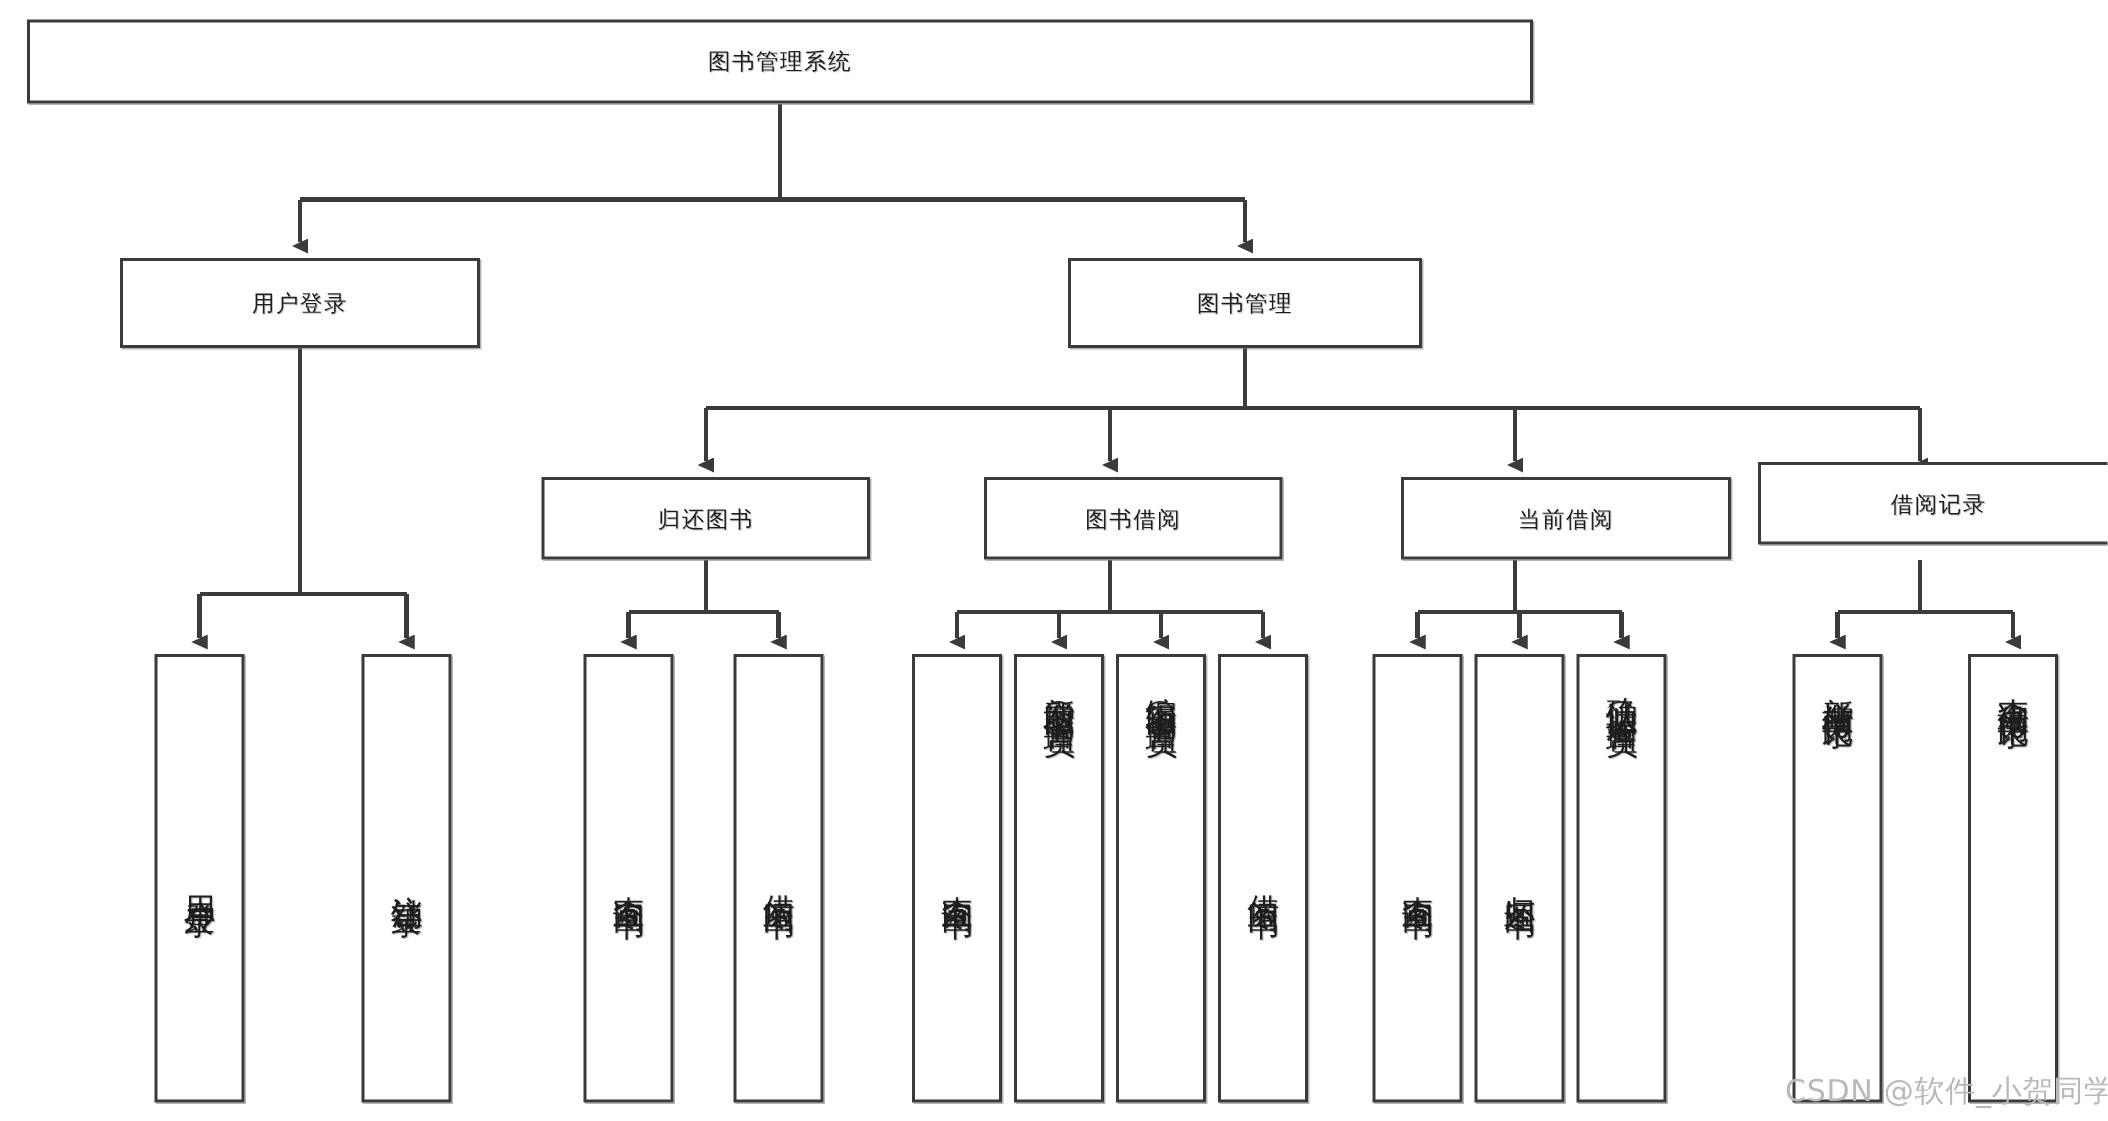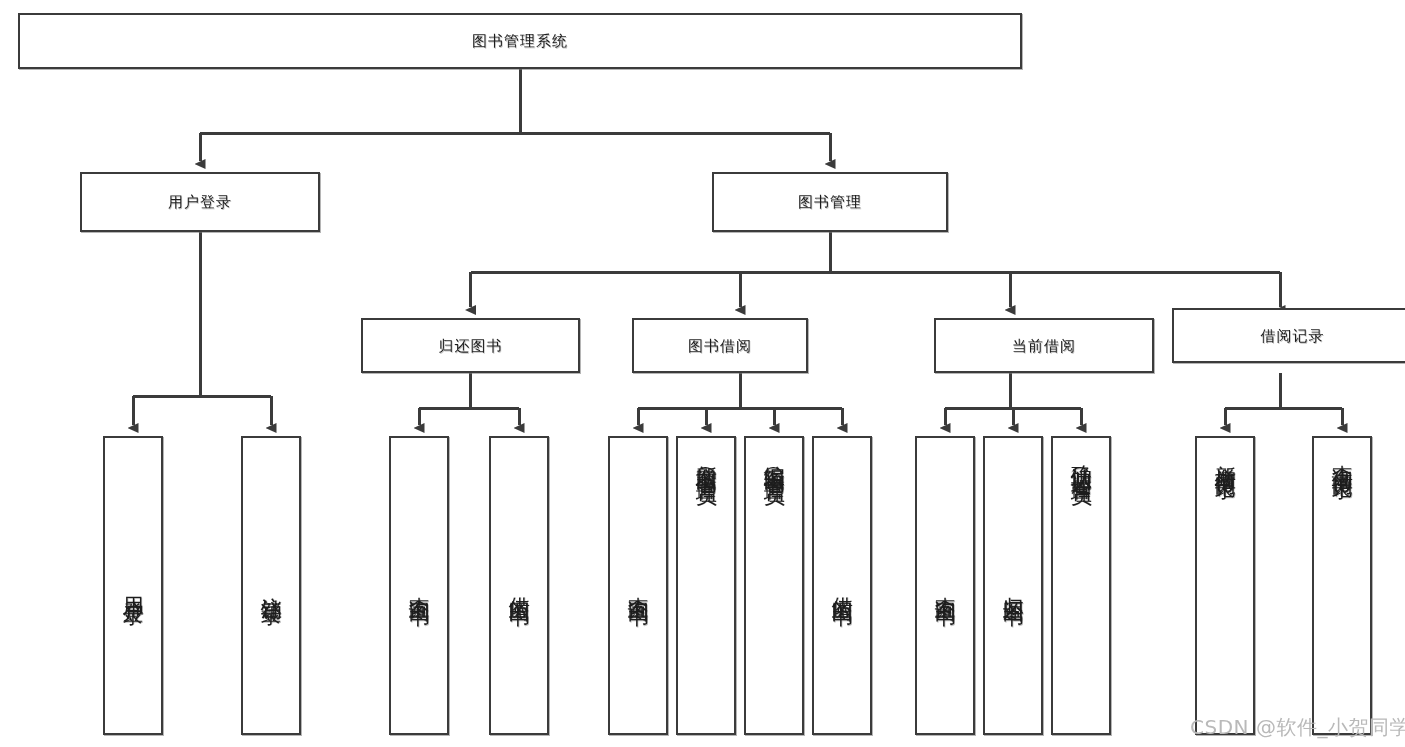--- a/index.html
+++ b/index.html
@@ -128,21 +128,21 @@
       </div>
       <div class="node" style="left: 80px; top: 172px; width: 240px; height: 60px;">
         <span class="label-h">用户登录</span>
       </div>
       <div class="node" style="left: 712px; top: 172px; width: 236px; height: 60px; text-align: center;">
         <span class="label-h">图书管理</span>
       </div>
       <div class="node" style="left: 361px; top: 318px; width: 219px; height: 55px;">
         <span class="label-h">归还图书</span>
       </div>
-      <div class="node" style="left: 632px; top: 318px; width: 176px; height: 55px;">
+      <div class="node" style="left: 656px; top: 318px; width: 199px; height: 55px;">
         <span class="label-h">图书借阅</span>
       </div>
       <div class="node" style="left: 934px; top: 318px; width: 220px; height: 55px;">
         <span class="label-h">当前借阅</span>
       </div>
       <div class="node" style="left: 1172px; top: 308px; width: 241px; height: 55px;">
         <span class="label-h">借阅记录</span>
       </div>
       <div class="node leaf center-v" style="left: 103px; top: 436px; width: 60px; height: 299px;">
         <span class="label-v">用户登录</span>

